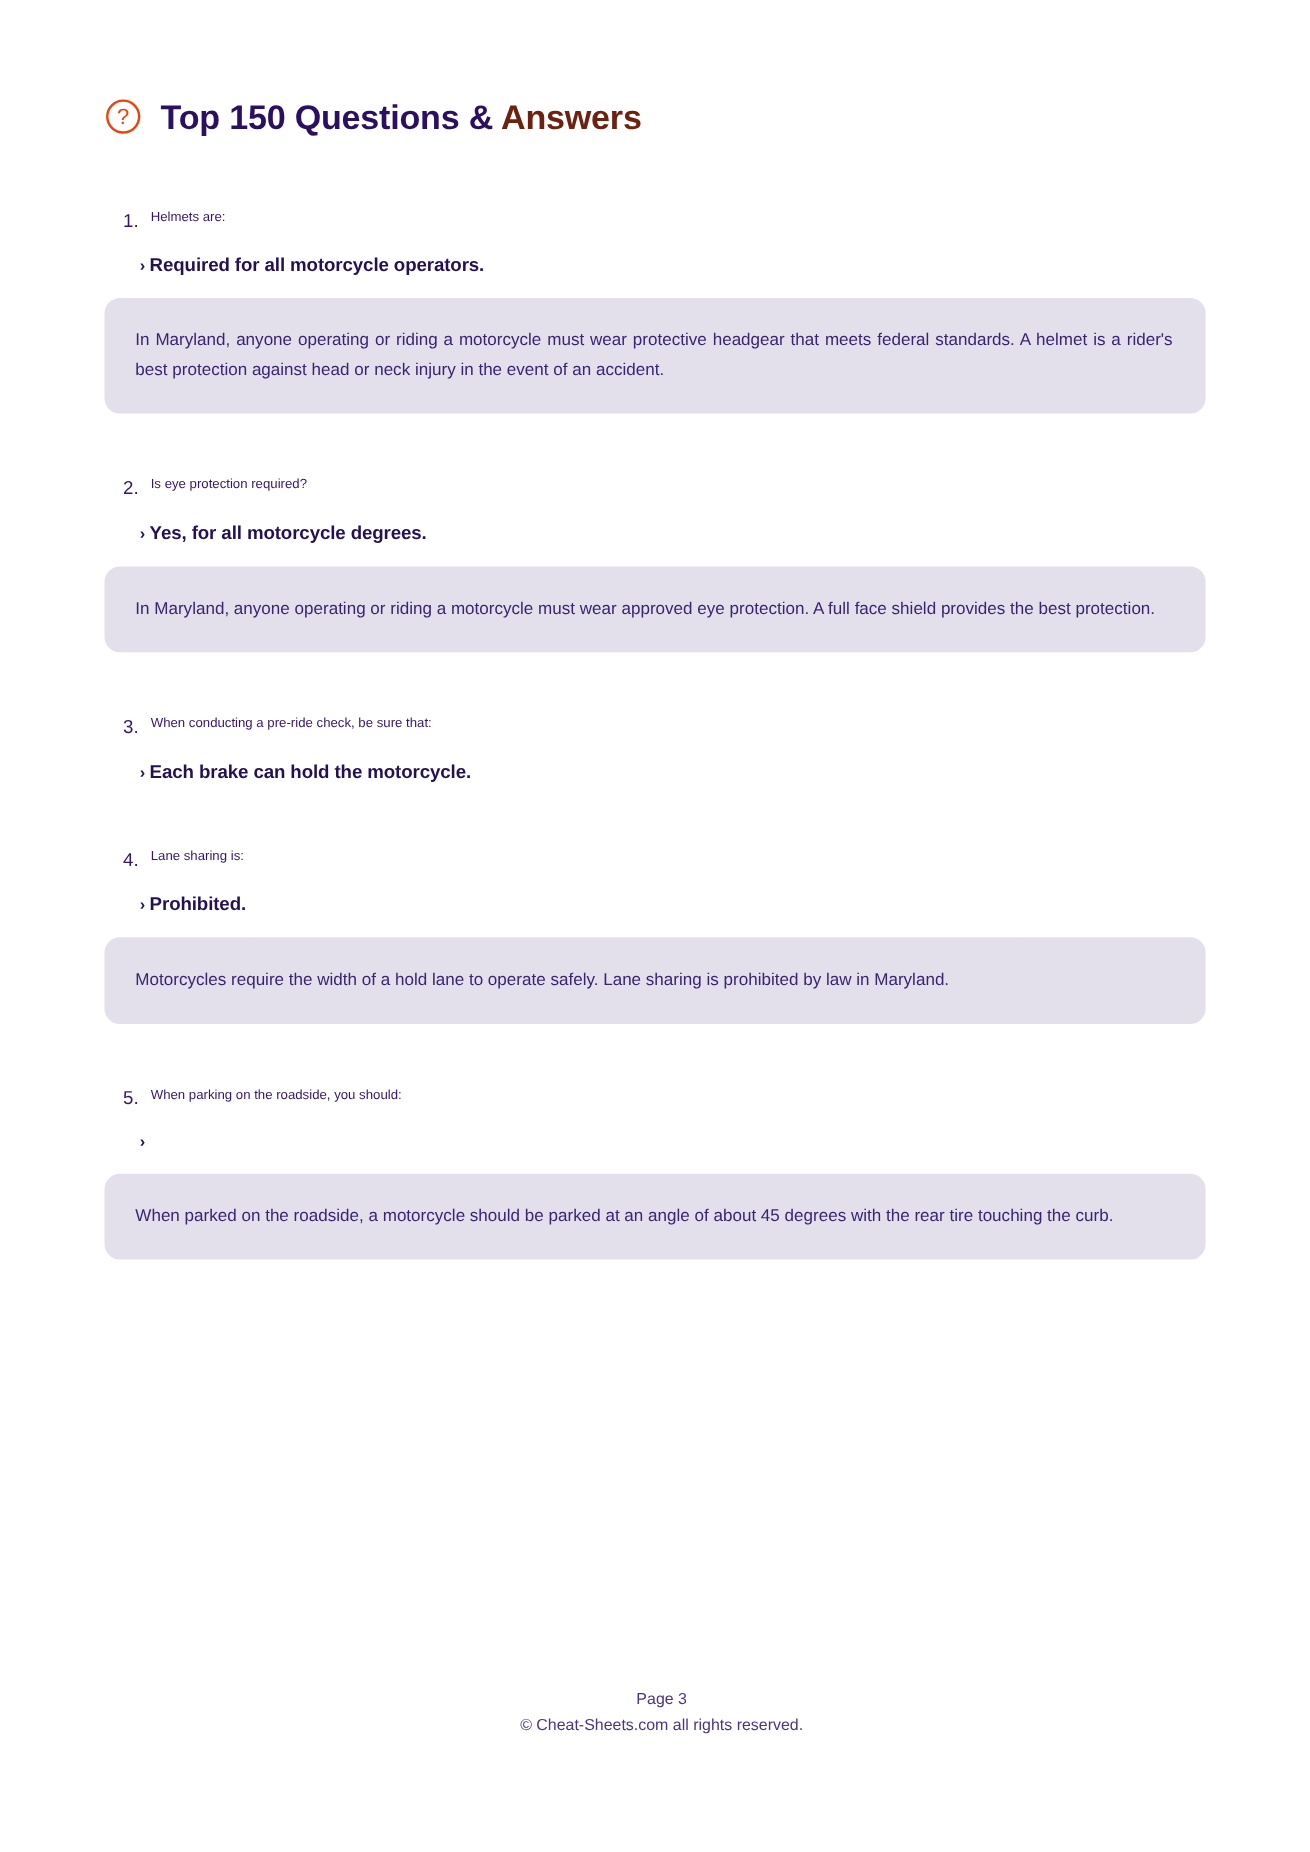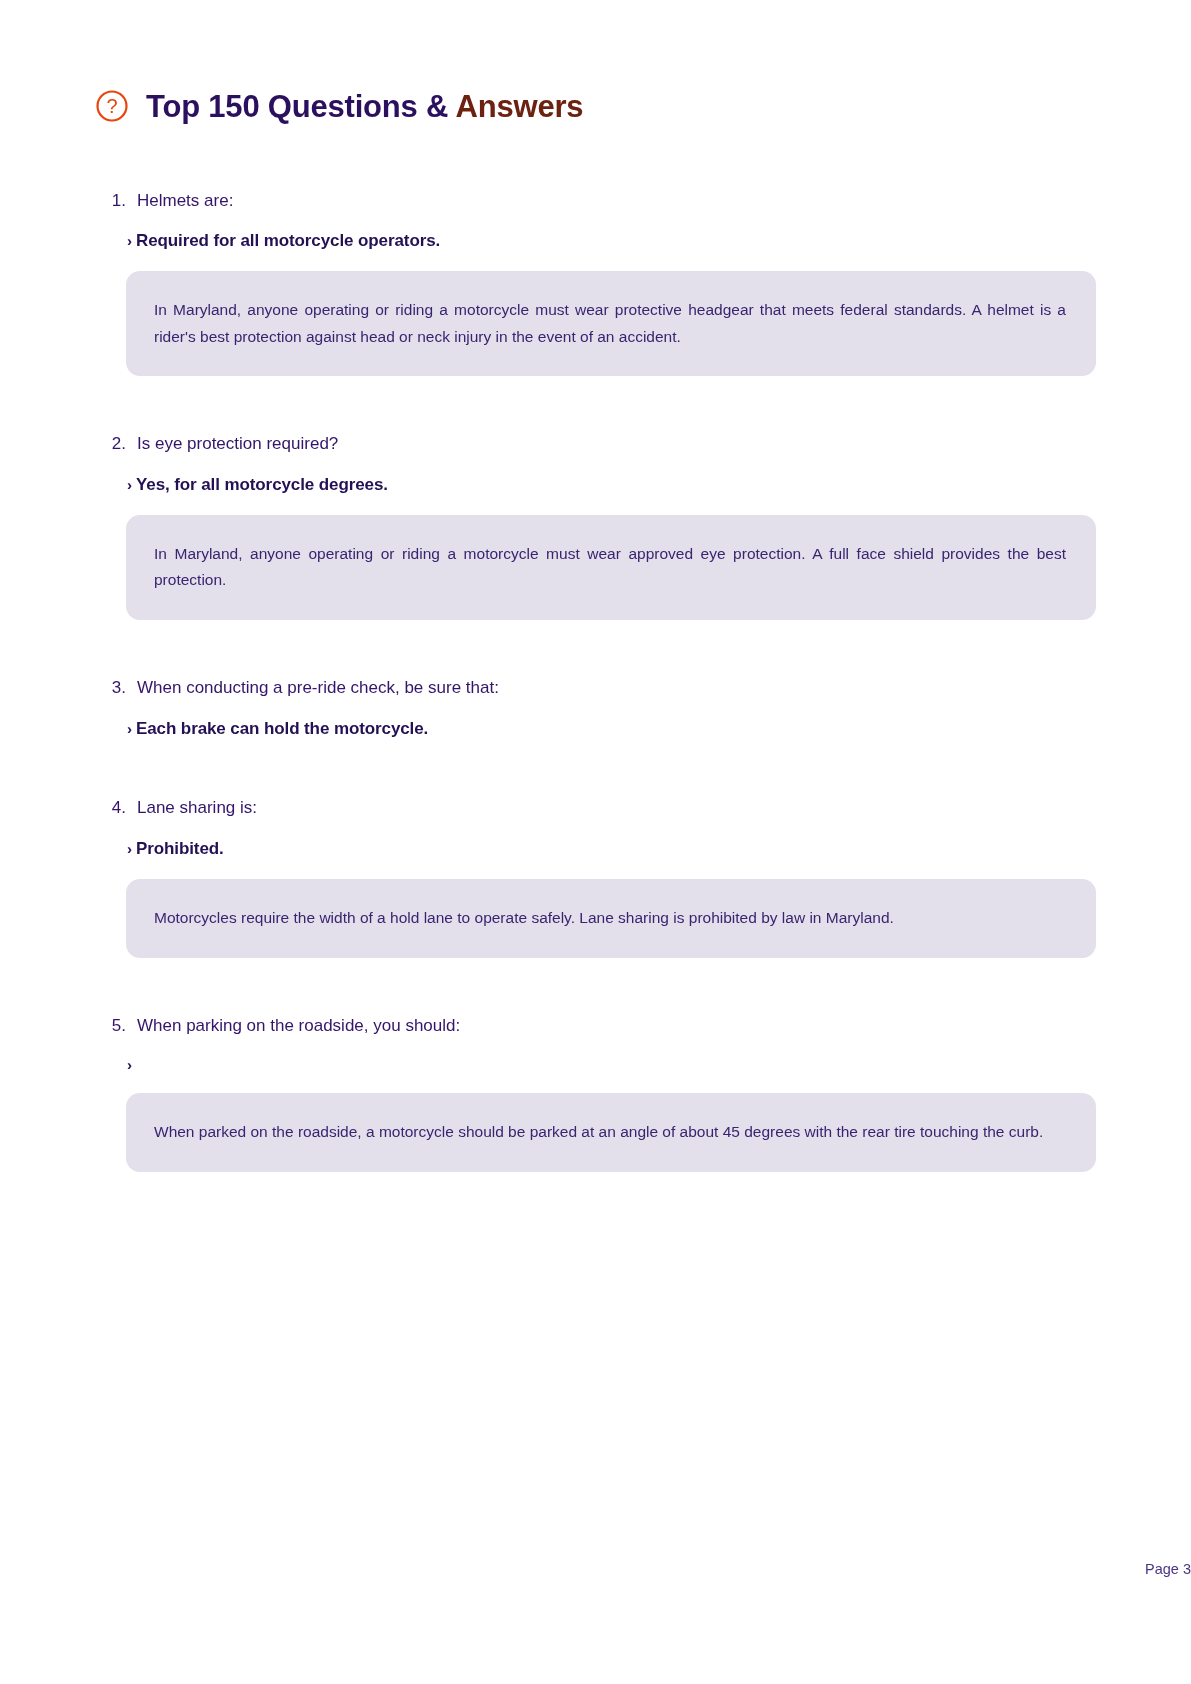--- a/index.html
+++ b/index.html
@@ -67,21 +67,21 @@
   .q-num {
     flex: 0 0 32px;
     font-size: 17px;
     color: #34156b;
     line-height: 1.45;
     text-align: right;
     padding-right: 11px;
     box-sizing: border-box;
   }
   .q-text {
-    font-size: 17px;
+    font-size: 12px;
     color: #34156b;
     line-height: 1.45;
     font-weight: 400;
   }
 
   .a-row {
     display: flex;
     align-items: baseline;
     margin-top: 16px;
     padding-left: 32px;
@@ -96,42 +96,41 @@
   .a-text {
     font-size: 17px;
     font-weight: 700;
     color: #241055;
     line-height: 1.4;
     letter-spacing: -0.1px;
   }
 
   .explain-box {
     margin-top: 18px;
-    margin-left: 31px;
     margin-right: 0px;
     background: #e3e0ec;
     border-radius: 14px;
     padding: 26px 30px 26px 28px;
     box-sizing: border-box;
   }
   .explain-text {
     font-size: 15.5px;
     line-height: 1.72;
     color: #3a2470;
     text-align: justify;
     margin: 0;
   }
 
   
   .footer {
     position: absolute;
     left: 12px;
     right: 0;
     bottom: 102px;
-    text-align: right;
+    text-align: center;
   }
   .footer-page {
     font-size: 14.5px;
     color: #4b3485;
     line-height: 1.7;
   }
   .footer-copy {
     font-size: 14.5px;
     color: #4b3485;
     line-height: 1.7;
@@ -219,15 +218,16 @@
       </div>
       <div class="explain-box">
         <p class="explain-text">When parked on the roadside, a motorcycle should be parked at an angle of about 45 degrees with the rear tire touching the curb.</p>
       </div>
     </li>
 
   </ol>
 
   <div class="footer">
     <div class="footer-page">Page 3</div>
+    <div class="footer-copy">© Cheat-Sheets.com all rights reserved.</div>
   </div>
 
 </div>
 
 </body></html>

